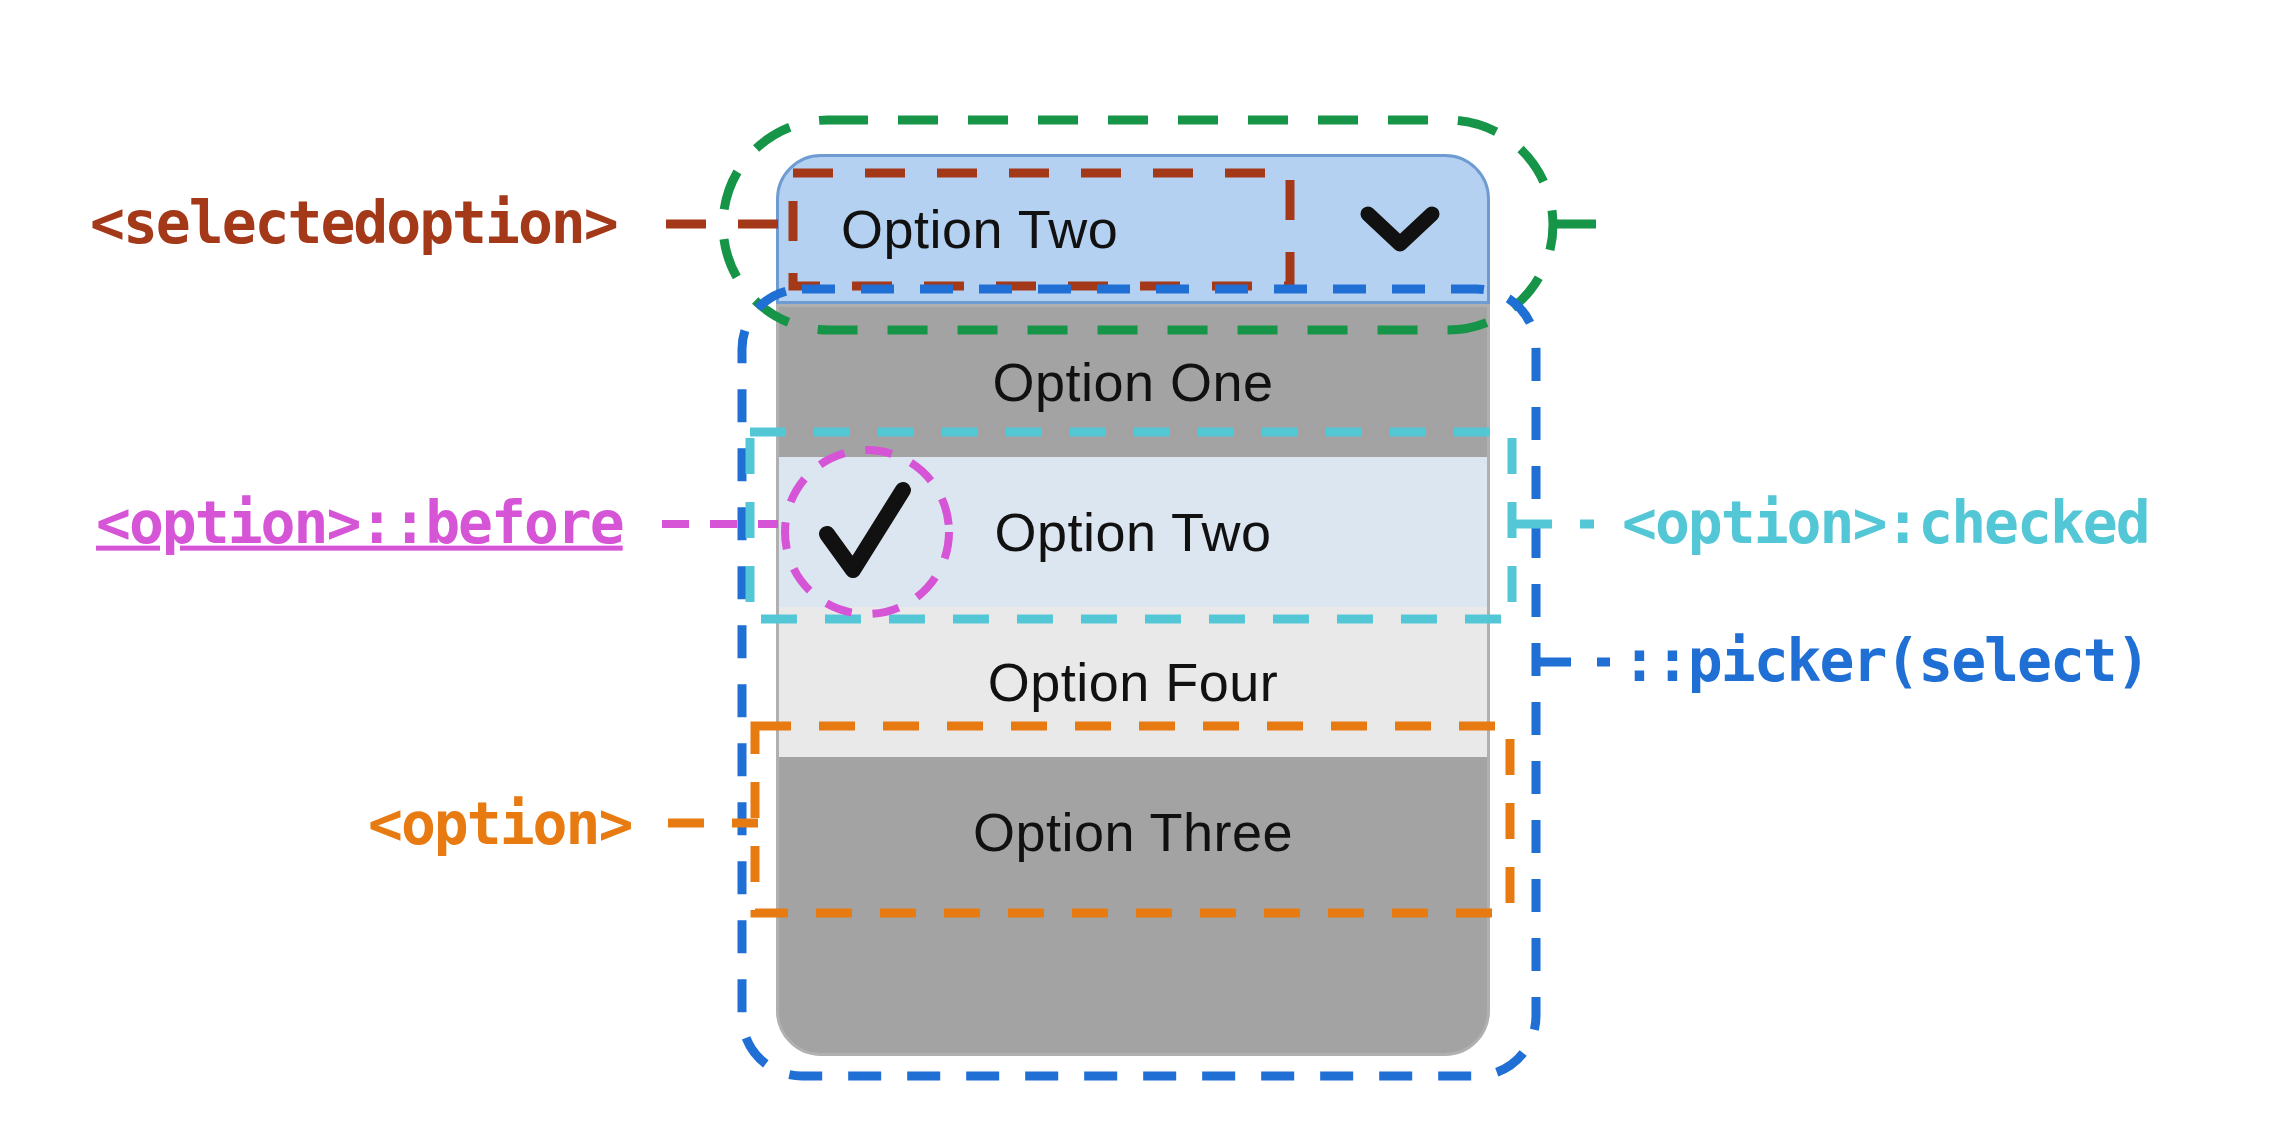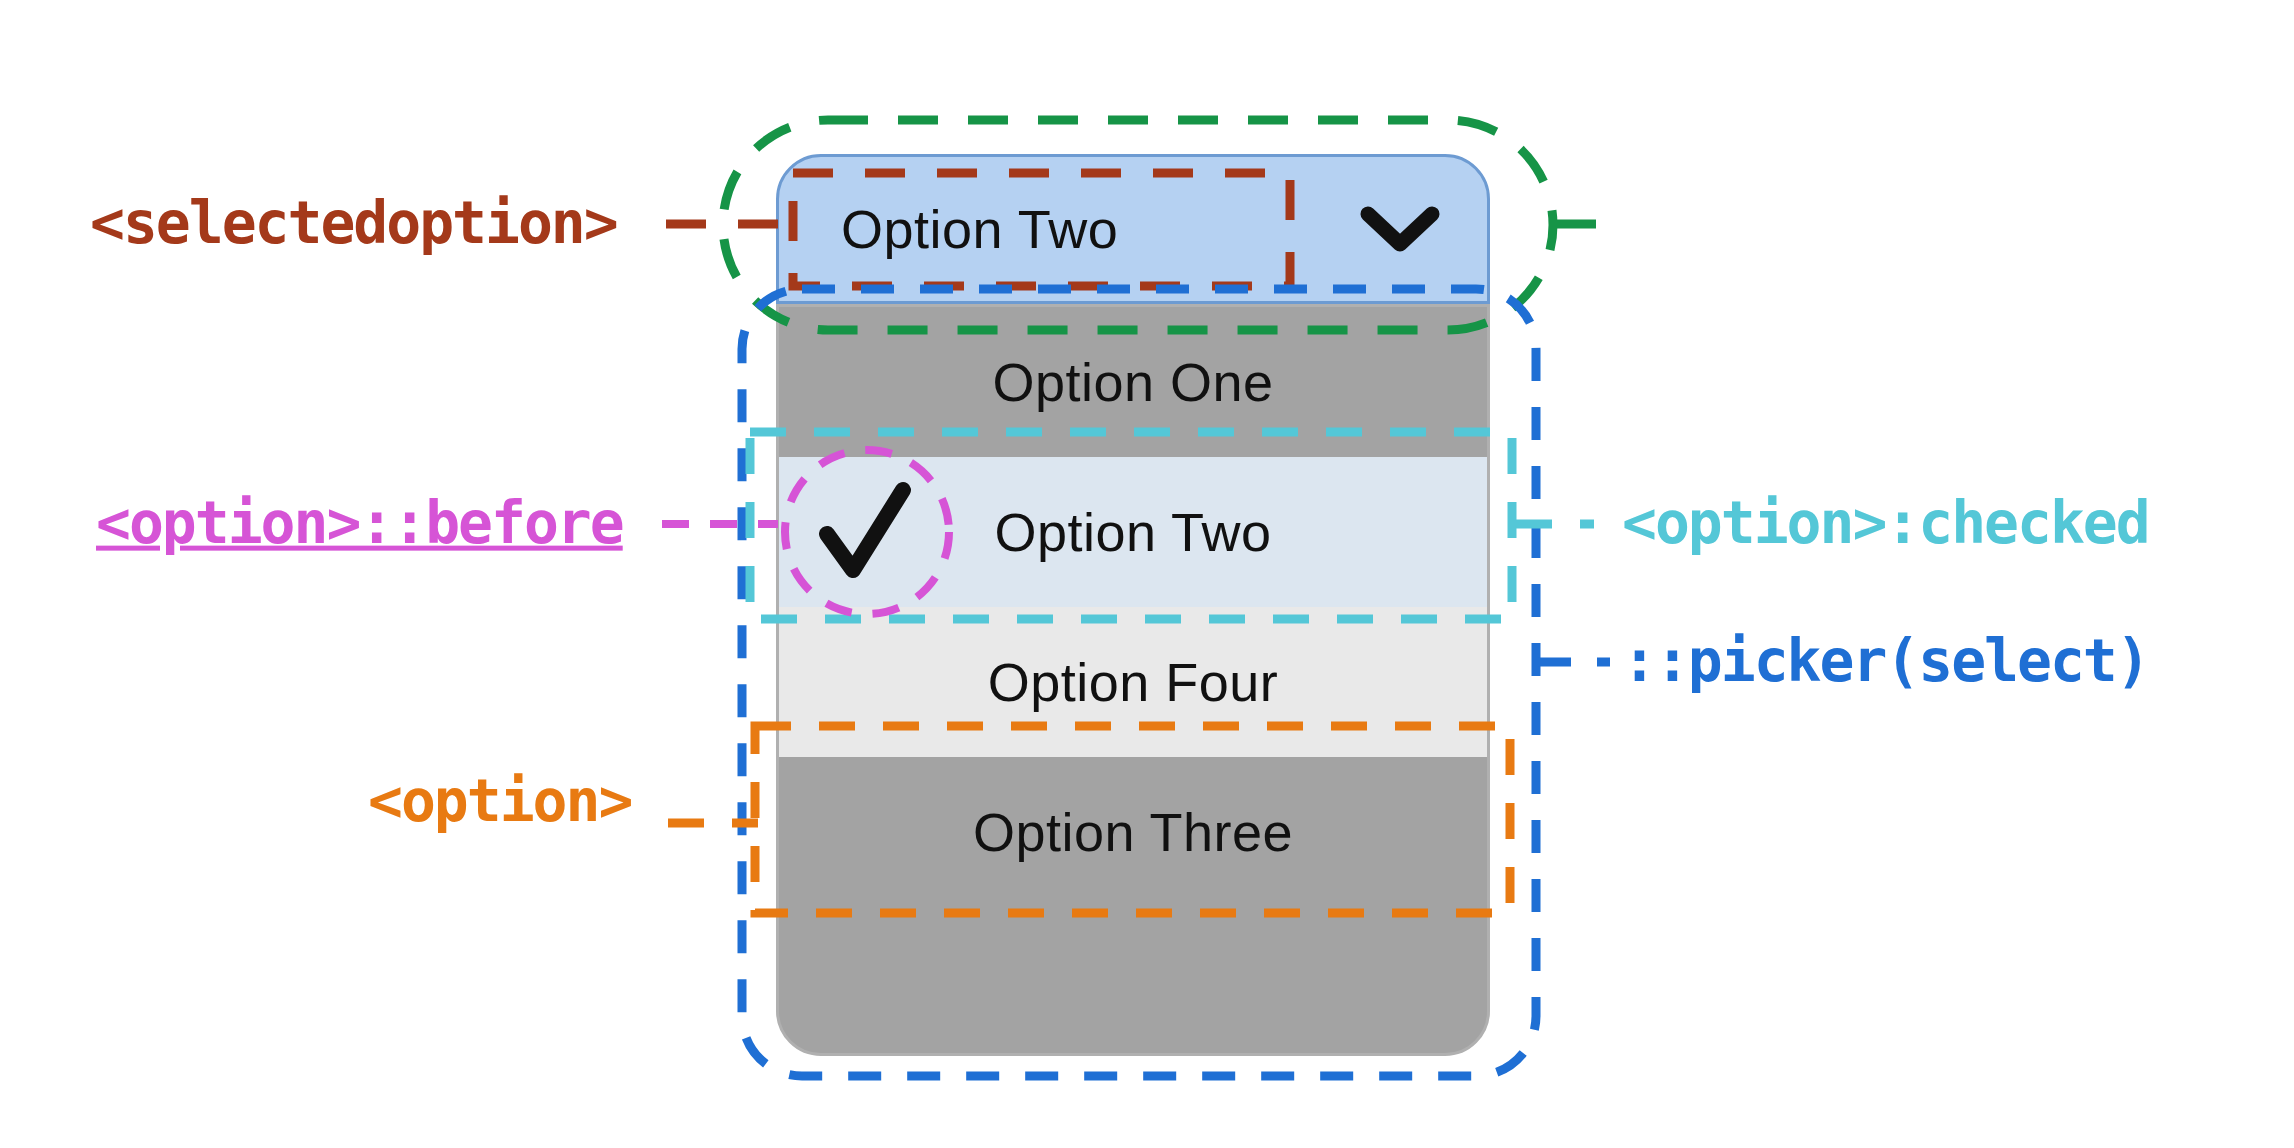--- a/index.html
+++ b/index.html
@@ -130,15 +130,15 @@
     <line class="s-magenta" x1="662" y1="524" x2="778" y2="524"></line>
     <line class="s-cyan" x1="1516" y1="524" x2="1594" y2="524"></line>
     <line class="s-blue" x1="1538" y1="662" x2="1610" y2="662"></line>
     <line class="s-orange" x1="668" y1="823" x2="758" y2="823"></line>
   </svg>
 
   <div class="lbl t-brick" style="left:90px;top:224px;">&lt;selectedoption&gt;</div>
   <div class="lbl t-magenta" style="left:96px;top:524px;text-decoration:underline;">&lt;option&gt;::before</div>
   <div class="lbl t-cyan" style="left:1606px;top:524px;margin-left:16px;">&lt;option&gt;:checked</div>
   <div class="lbl t-blue" style="left:1622px;top:662px;">::picker(select)</div>
-  <div class="lbl t-orange" style="left:368px;top:802px;">&lt;option&gt;</div>
+  <div class="lbl t-orange" style="left:368px;top:825px;">&lt;option&gt;</div>
 
 </div>
 
 </body></html>

